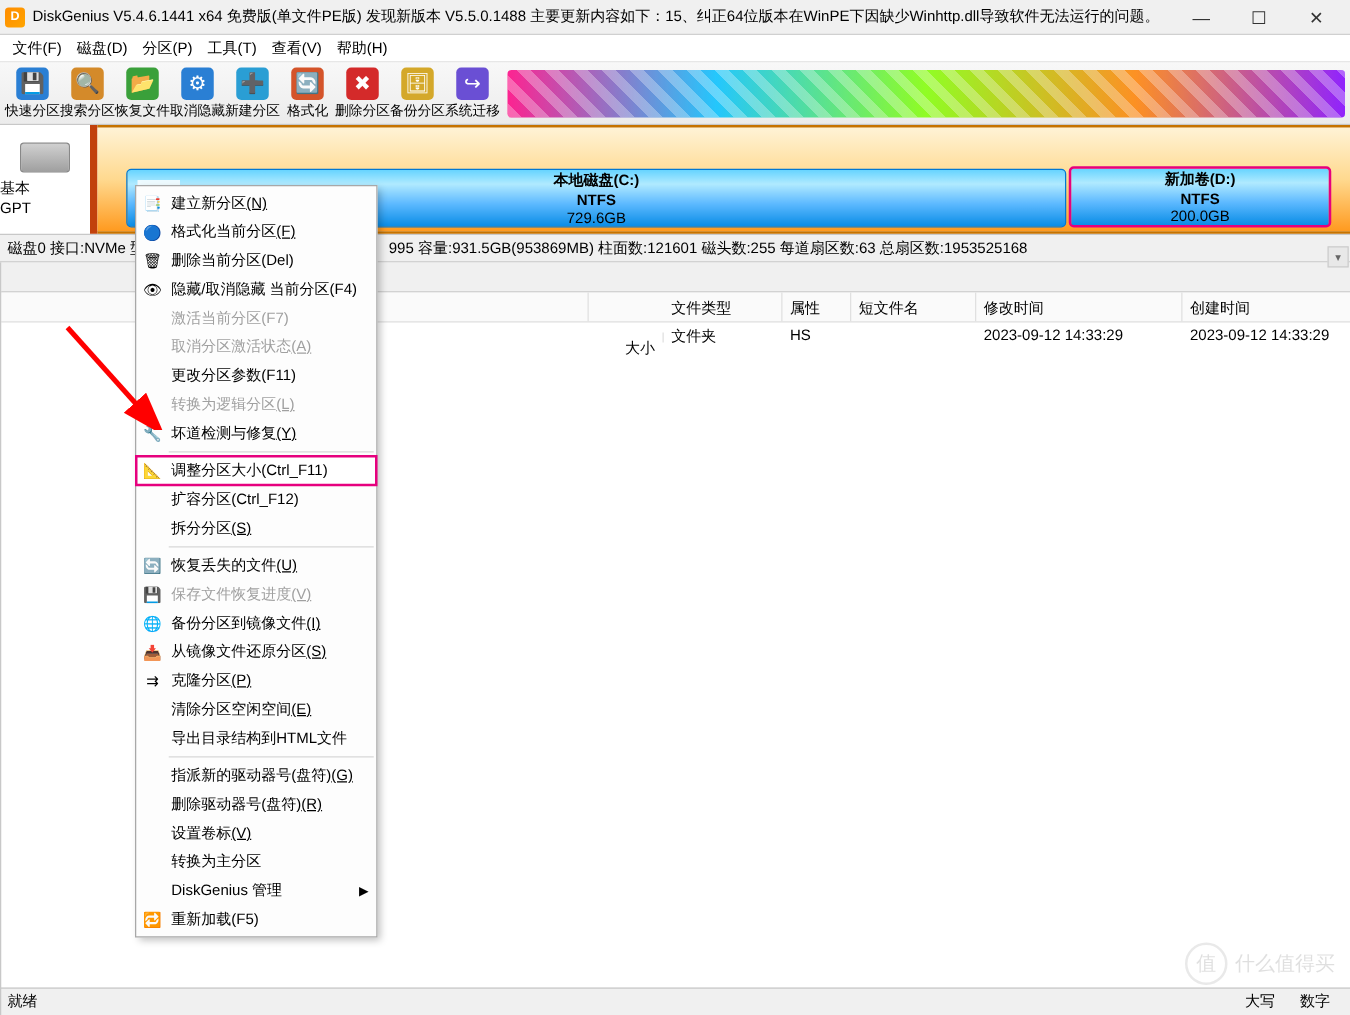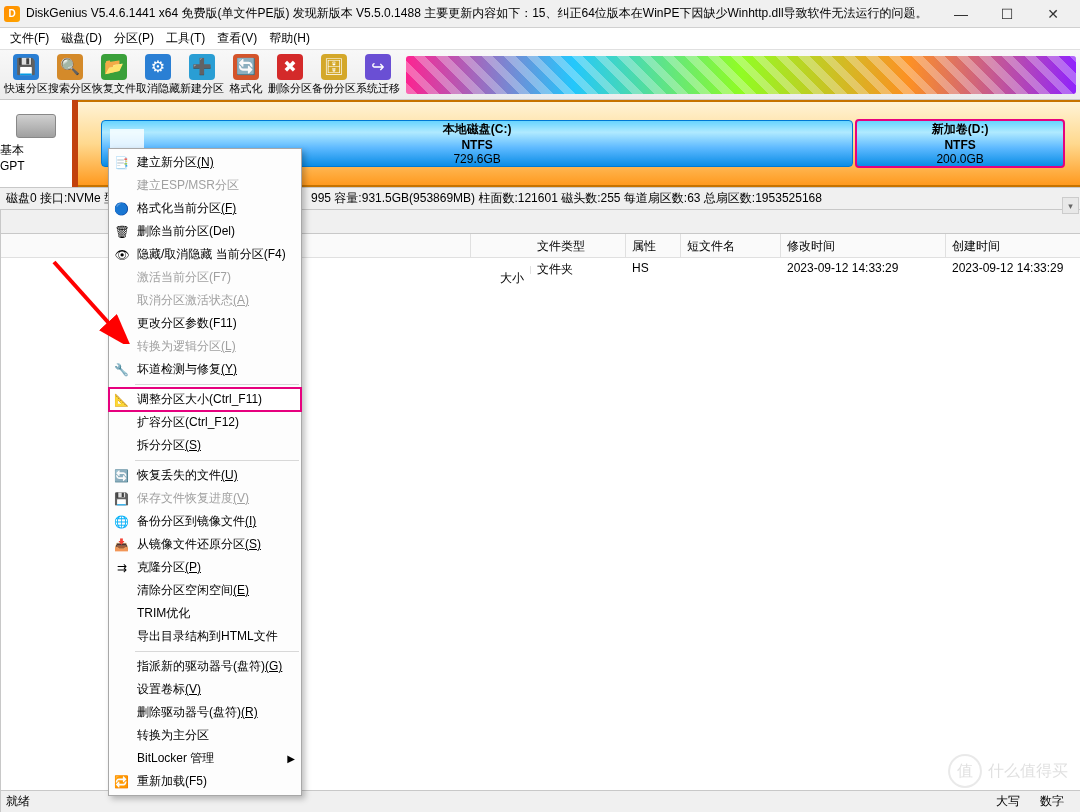--- a/index.html
+++ b/index.html
@@ -20,21 +20,21 @@
 .toolbar { height: 50px; background: linear-gradient(#f8f8f8,#ececec); display: flex; align-items: center; padding: 2px 4px; border-bottom: 1px solid #c8c8c8; }
 .tbtn { width: 44px; height: 46px; display: flex; flex-direction: column; align-items: center; justify-content: center; font-size: 11px; gap:1px; }
 .tbtn .ico { width: 26px; height: 26px; border-radius:4px; display:flex;align-items:center;justify-content:center;font-size:16px;color:#fff; }
 .banner { flex: 1; height: 38px; margin-left: 6px; background: linear-gradient(90deg,#ff0080,#00c0ff,#80ff00,#ff8000,#8000ff); border-radius: 3px; opacity:0.85; position:relative; overflow:hidden; }
 .banner::after{content:"";position:absolute;inset:0;background:repeating-linear-gradient(45deg,rgba(255,255,255,0.3) 0 8px,transparent 8px 16px);}
 
 
 .diskbar-wrap { display: flex; border-bottom: 1px solid #c8c8c8; }
 .diskbar-left { width: 78px; text-align: left; padding: 14px 0; font-size: 12px; border-right: 6px solid #c2410c; }
 .diskbar-left .hdd-icon{ width:40px;height:24px;margin:0 auto 4px;background:linear-gradient(#d0d0d0,#a0a0a0);border-radius:3px;border:1px solid #888;}
-.diskbar { flex: 1; display: flex; align-items: center; padding: 3px 4px; background: linear-gradient(#fff3d6,#ffd98f 50%,#ff9a1f); border-top:2px solid #c67300; border-bottom:2px solid #c67300; }
+.diskbar { flex: 1; display: flex; align-items: flex-end; padding: 3px 4px; background: linear-gradient(#fff3d6,#ffd98f 50%,#ff9a1f); border-top:2px solid #c67300; border-bottom:2px solid #c67300; }
 .part { border-radius: 4px; display: flex; flex-direction: column; align-items: center; justify-content: center; font-size: 12px; margin: 0 1px; position: relative; }
 .part-tiny { width: 8px; background: linear-gradient(#8fd3ff,#0078d4); }
 .part-gap { width: 6px; background:transparent; }
 .part-c { flex: 729; background: linear-gradient(180deg,#67d4ff 0%,#b0eaff 25%,#5db9ff 60%,#0a8de6 100%); border: 1px solid #0078d4; }
 .part-d { flex: 200; background: linear-gradient(180deg,#67d4ff 0%,#b0eaff 25%,#5db9ff 60%,#0a8de6 100%); border: 2px solid #e6007e; }
 .part .plabel{font-weight:bold;}
 .part-c .winlogo{position:absolute;left:8px;top:8px;width:34px;height:34px;background:#fff;opacity:0.8;}
 .part-c .winlogo::before,.part-c .winlogo::after{content:"";position:absolute;background:rgba(200,220,255,0.7);}
 
 
@@ -244,24 +244,20 @@
   </div>
 </div>
 
 <div class="scrollbar-stub">▾</div>
 
 <div class="ctx" id="ctx">
     <div class="ctx-item">
       <span class="cico">📑</span>
       <span>建立新分区<span class="u">(N)</span></span>
     </div>
-    <div class="ctx-item disabled">
-      <span class="cico"></span>
-      <span>建立ESP/MSR分区</span>
-    </div>
     <div class="ctx-item">
       <span class="cico">🔵</span>
       <span>格式化当前分区<span class="u">(F)</span></span>
     </div>
     <div class="ctx-item">
       <span class="cico">🗑</span>
       <span>删除当前分区(Del)</span>
     </div>
     <div class="ctx-item">
       <span class="cico">👁</span>
@@ -320,46 +316,42 @@
     <div class="ctx-item">
       <span class="cico">⇉</span>
       <span>克隆分区<span class="u">(P)</span></span>
     </div>
     <div class="ctx-item">
       <span class="cico"></span>
       <span>清除分区空闲空间<span class="u">(E)</span></span>
     </div>
     <div class="ctx-item">
       <span class="cico"></span>
-      <span>TRIM优化</span>
-    </div>
-    <div class="ctx-item">
-      <span class="cico"></span>
       <span>导出目录结构到HTML文件</span>
     </div>
     <div class="ctx-sep"></div>
     <div class="ctx-item">
       <span class="cico"></span>
       <span>指派新的驱动器号(盘符)<span class="u">(G)</span></span>
     </div>
     <div class="ctx-item">
       <span class="cico"></span>
+      <span>删除驱动器号(盘符)<span class="u">(R)</span></span>
+    </div>
+    <div class="ctx-item">
+      <span class="cico"></span>
       <span>设置卷标<span class="u">(V)</span></span>
     </div>
     <div class="ctx-item">
       <span class="cico"></span>
-      <span>删除驱动器号(盘符)<span class="u">(R)</span></span>
-    </div>
-    <div class="ctx-item">
-      <span class="cico"></span>
       <span>转换为主分区</span>
     </div>
     <div class="ctx-item">
       <span class="cico"></span>
-      <span>BitLocker 管理</span>
+      <span>DiskGenius 管理</span>
       <span class="arrow">▶</span>
     </div>
     <div class="ctx-item">
       <span class="cico">🔁</span>
       <span>重新加载(F5)</span>
     </div>
   </div>
 
 <svg class="arrow-anno" viewBox="0 0 90 90">
   <defs>

